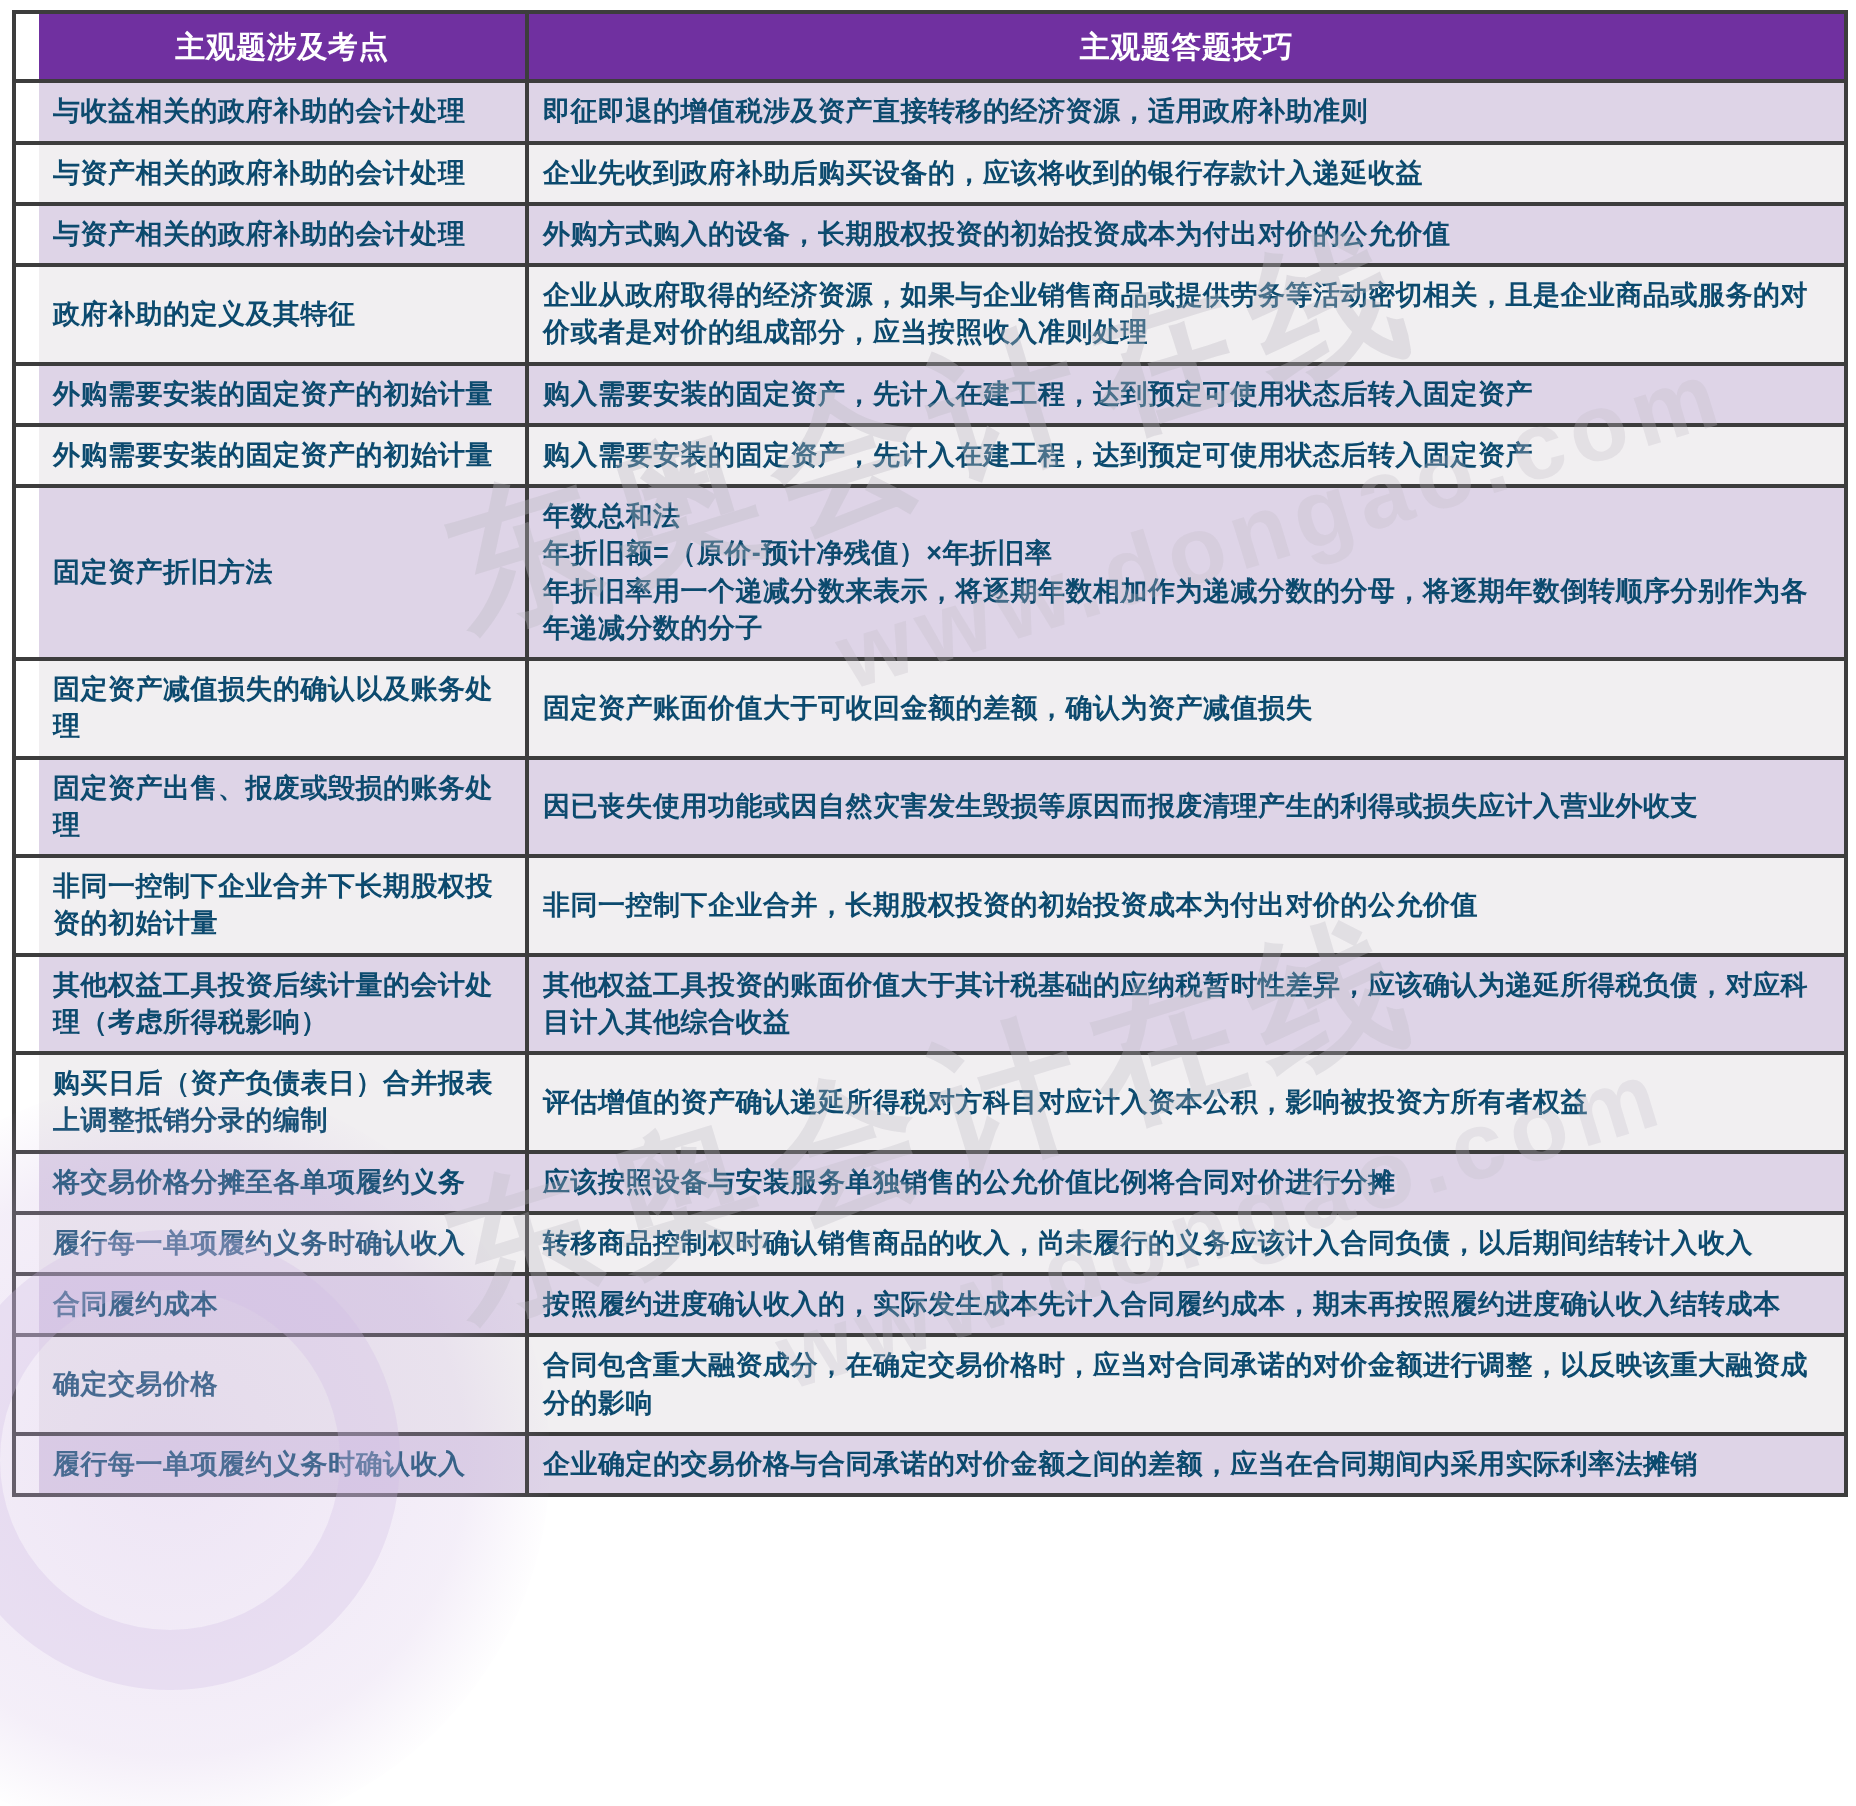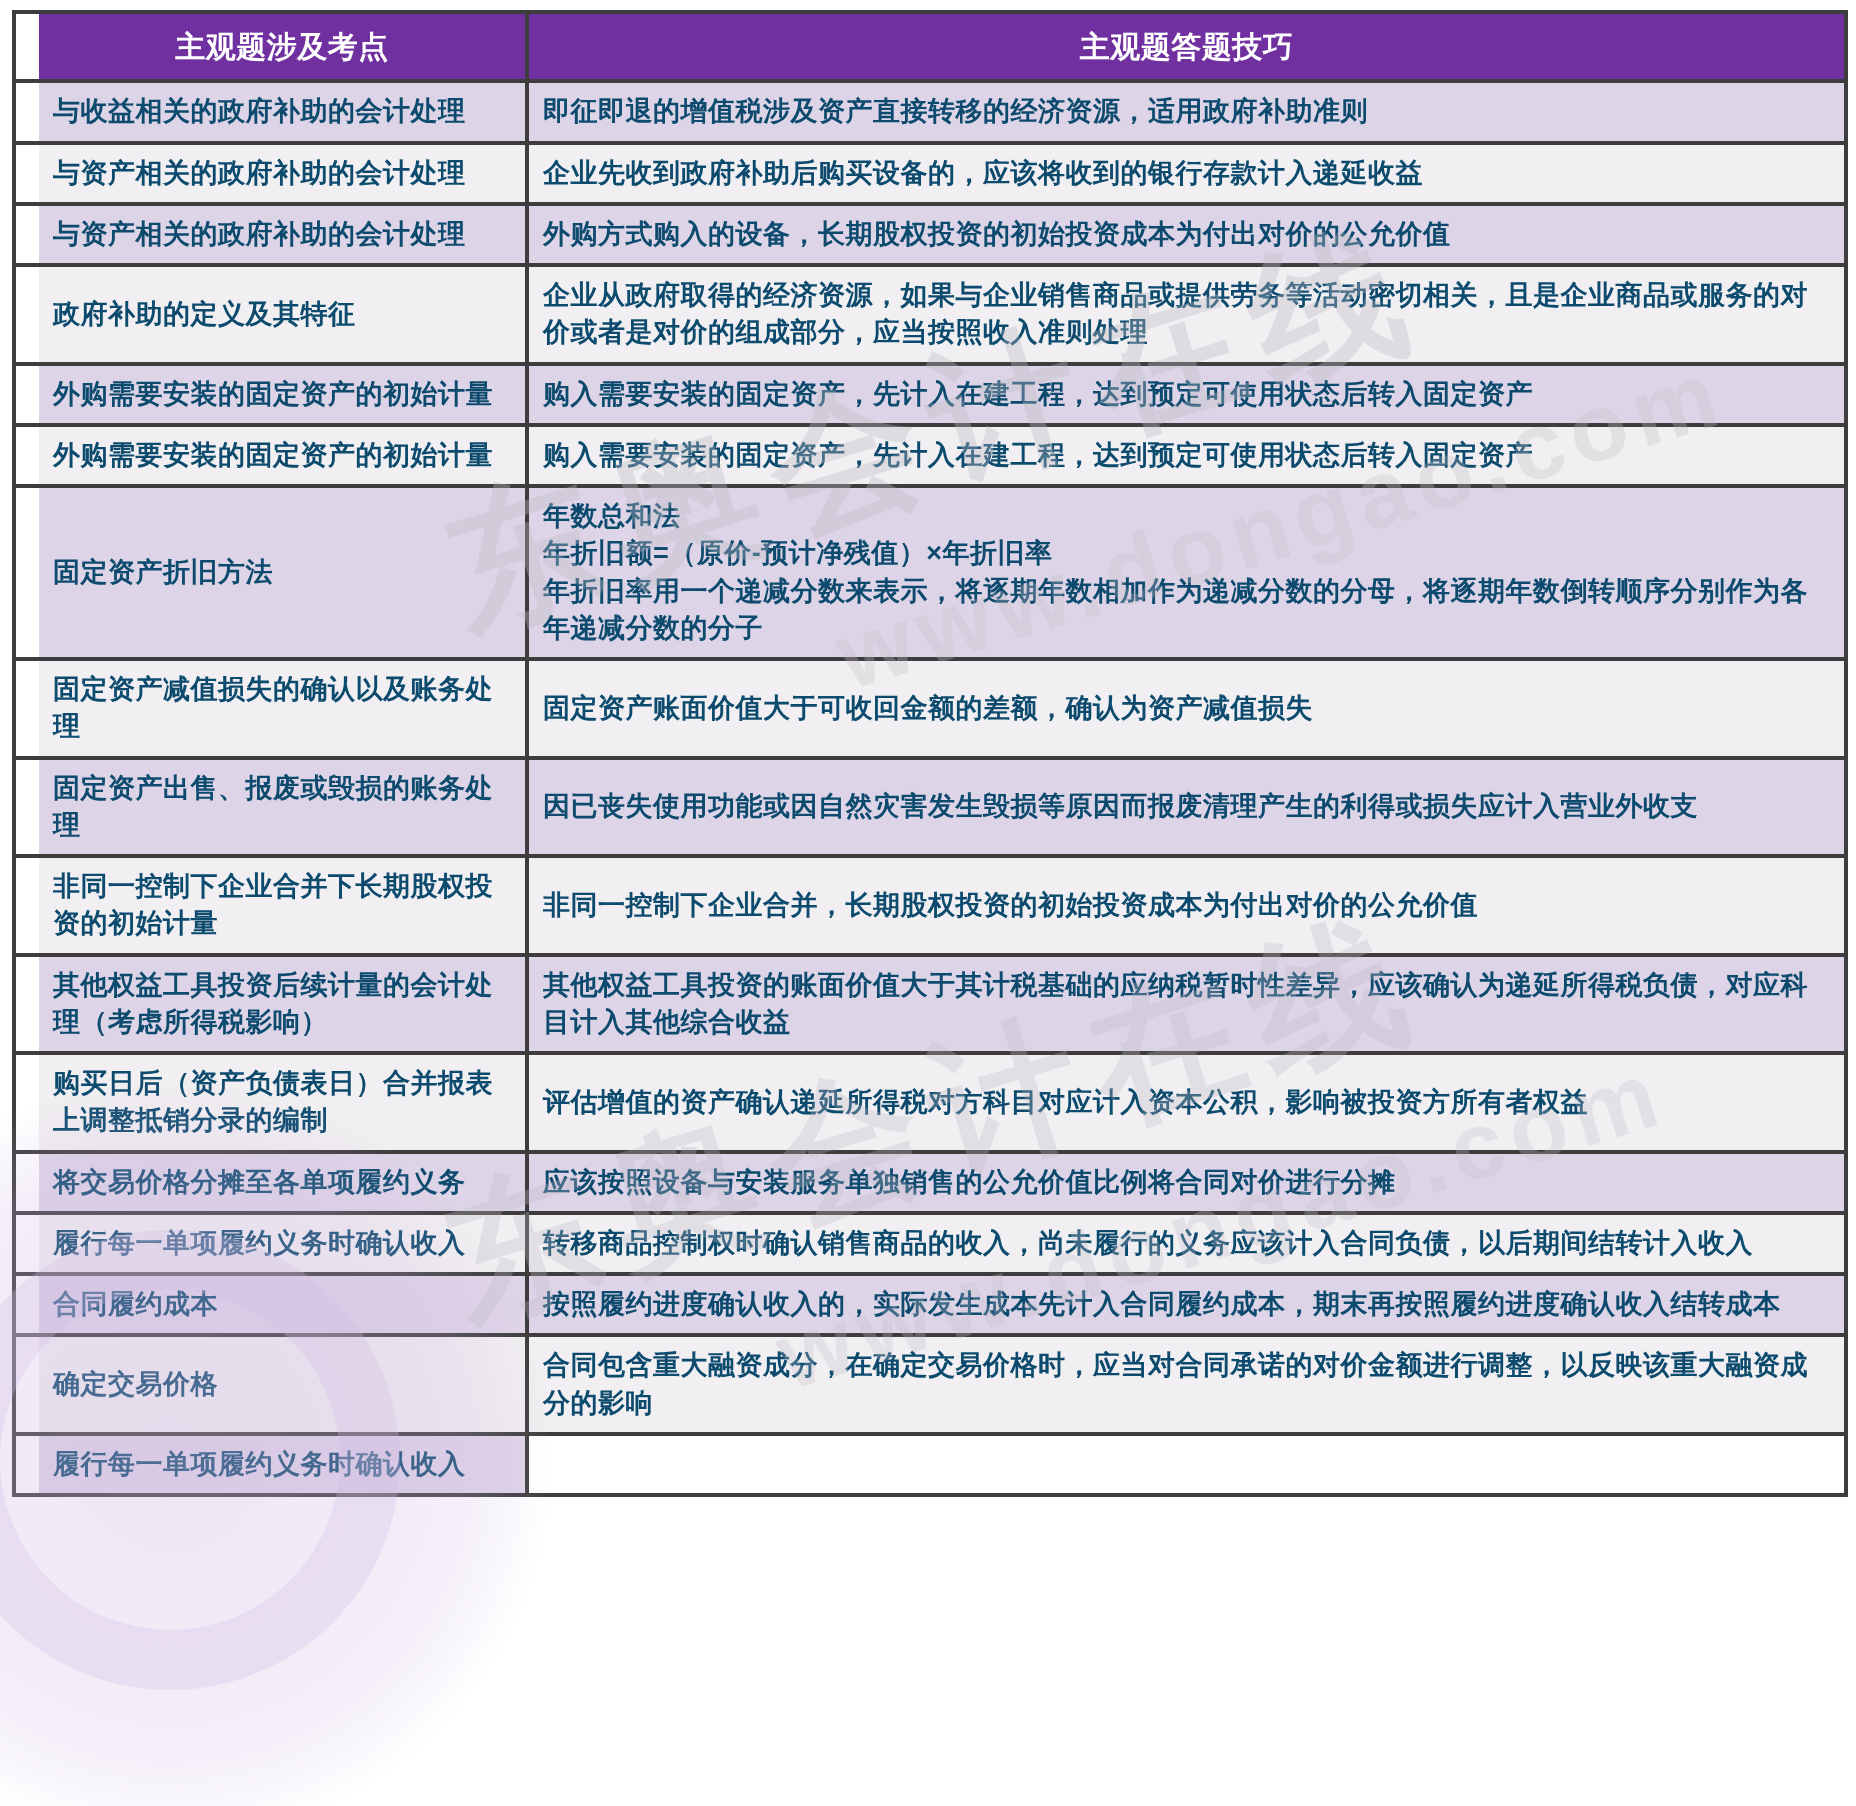--- a/index.html
+++ b/index.html
@@ -181,20 +181,21 @@
     <div class="cell cell-technique">按照履约进度确认收入的，实际发生成本先计入合同履约成本，期末再按照履约进度确认收入结转成本</div>
   </div>
 
   <div class="t-row body-row">
     <div class="cell cell-topic">确定交易价格</div>
     <div class="cell cell-technique">合同包含重大融资成分，在确定交易价格时，应当对合同承诺的对价金额进行调整，以反映该重大融资成分的影响</div>
   </div>
 
   <div class="t-row body-row">
     <div class="cell cell-topic">履行每一单项履约义务时确认收入</div>
+    <div class="cell cell-technique">企业确定的交易价格与合同承诺的对价金额之间的差额，应当在合同期间内采用实际利率法摊销</div>
   </div>
 </div>
 
 <div class="wm-circle"></div>
 <div class="wm-circle-inner"></div>
 <div class="wm wm-brand-1">东奥会计在线</div>
 <div class="wm wm-site-1">www.dongao.com</div>
 <div class="wm wm-brand-2">东奥会计在线</div>
 <div class="wm wm-site-2">www.dongao.com</div>
 

